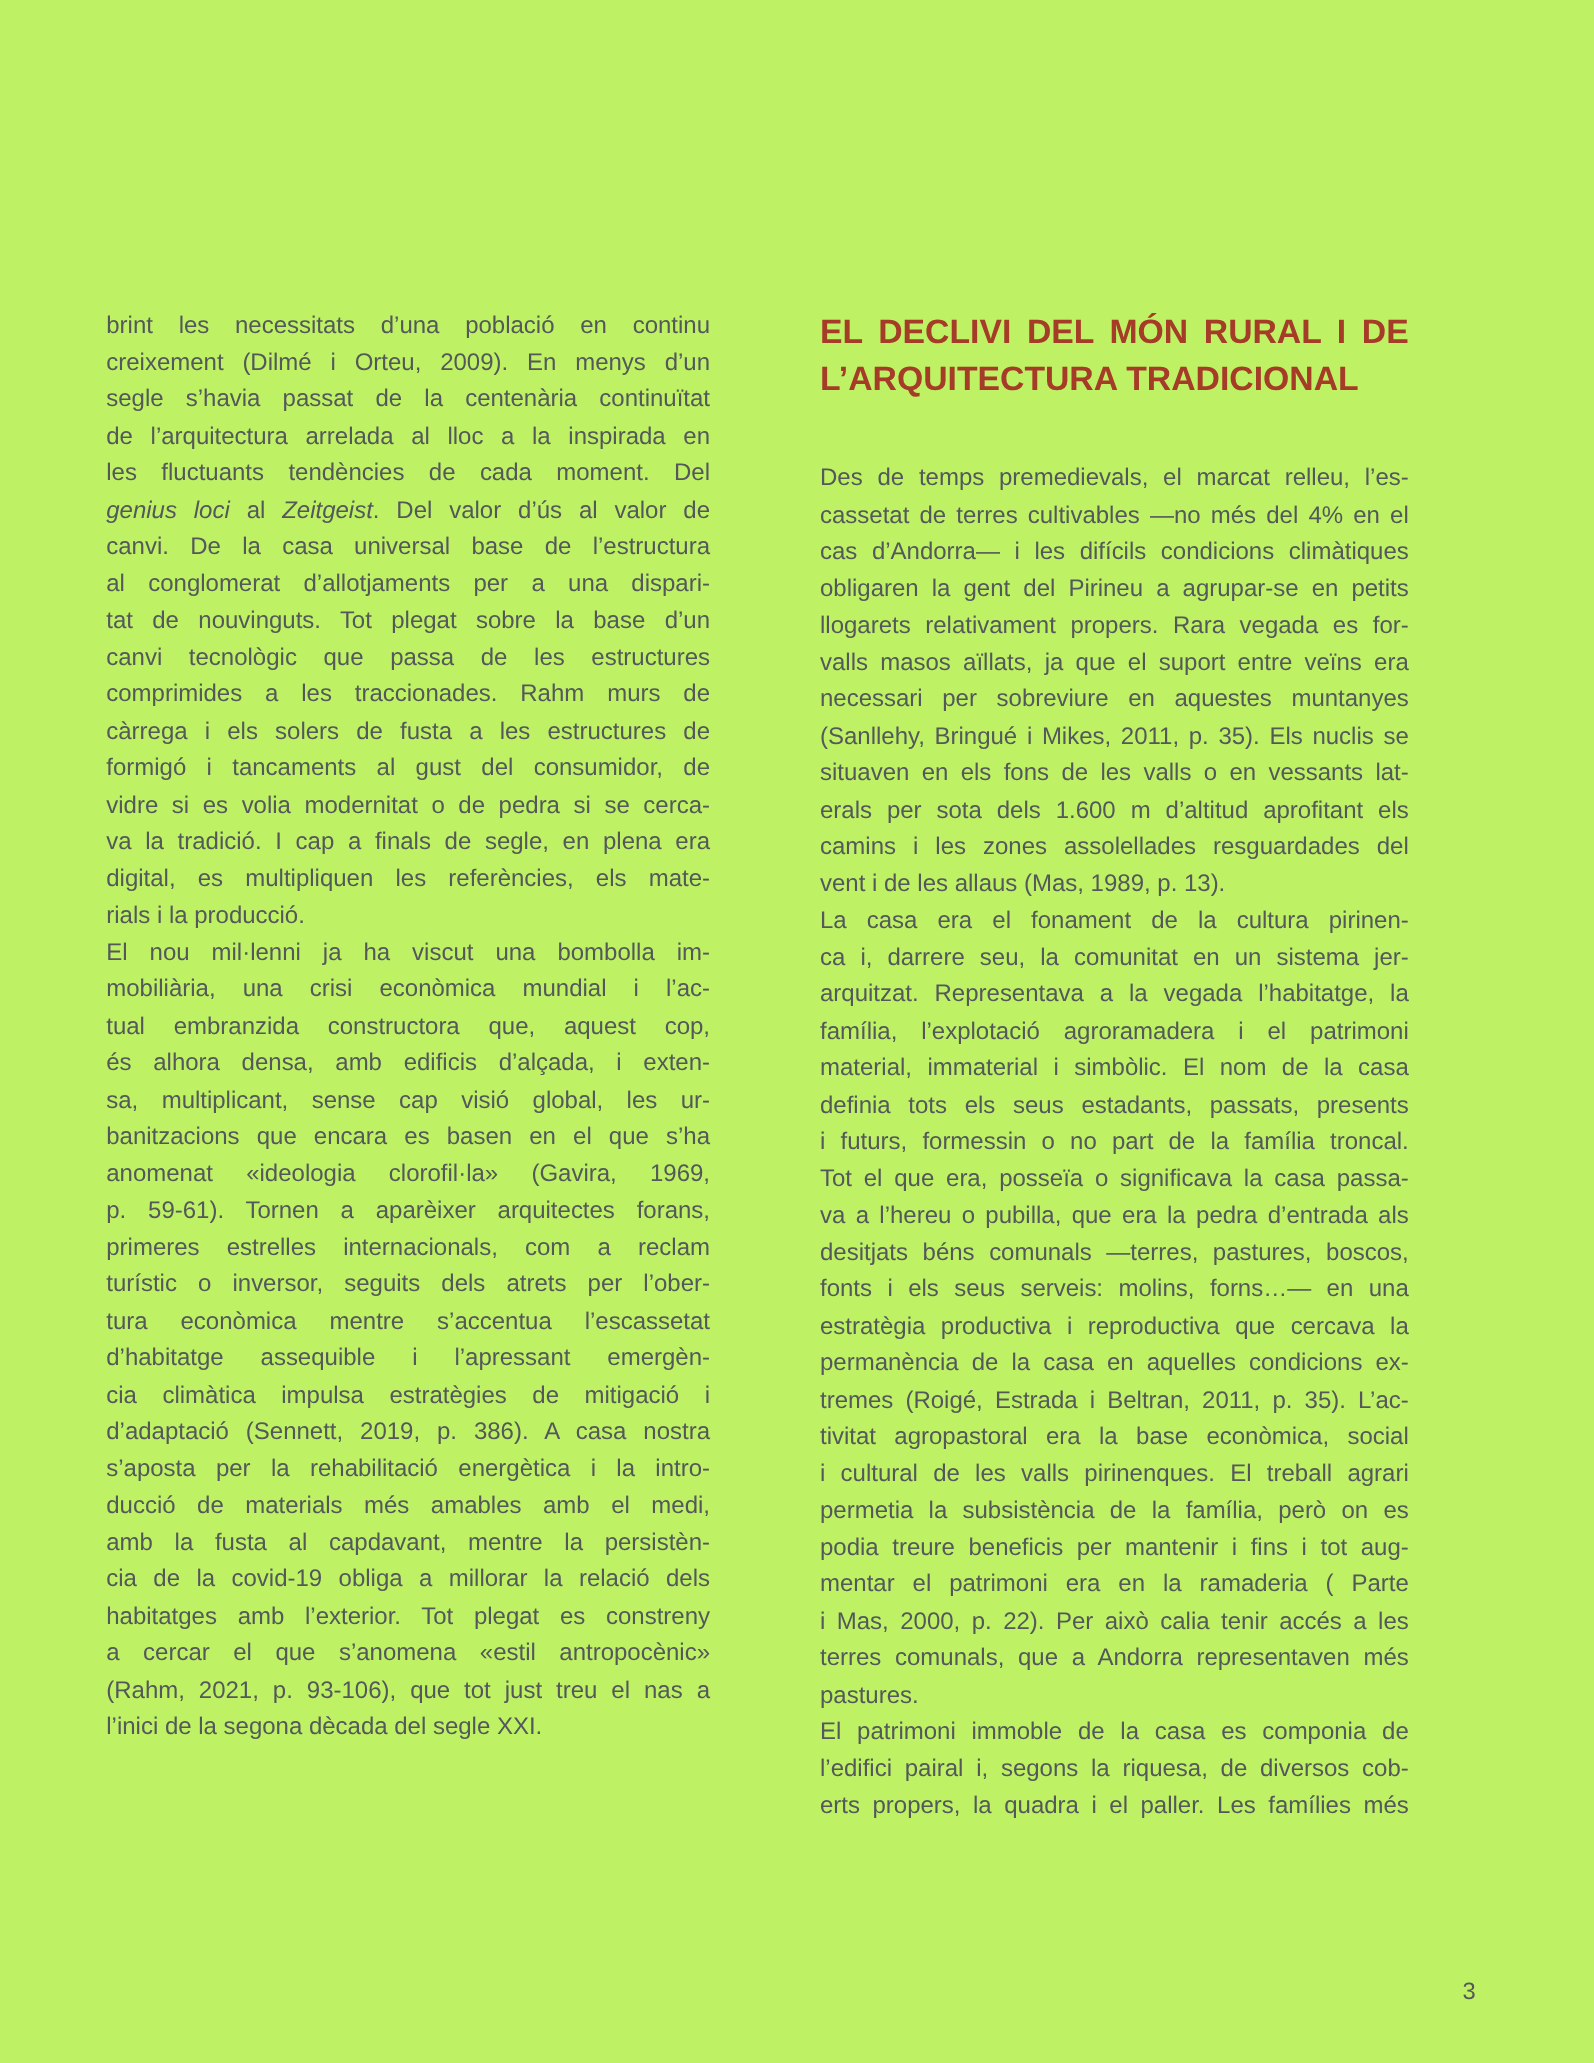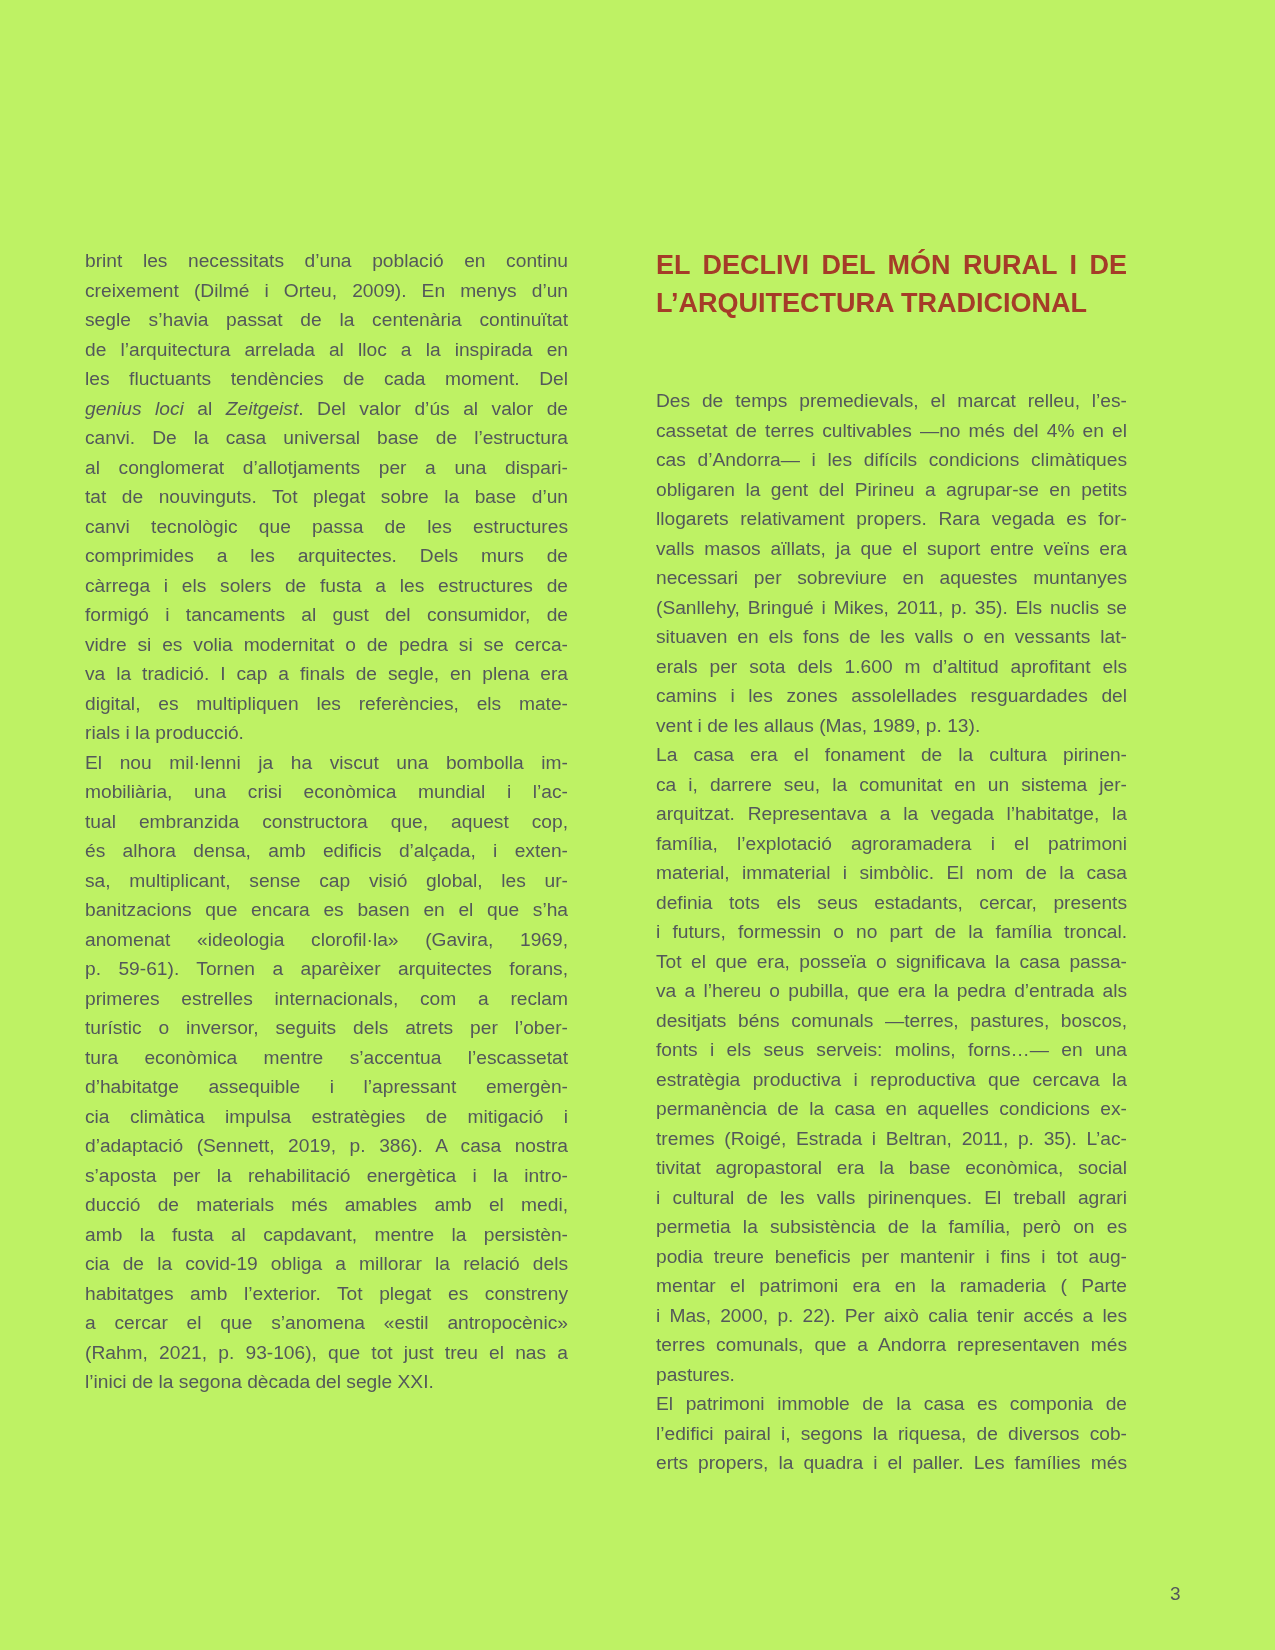--- a/index.html
+++ b/index.html
@@ -14,21 +14,21 @@
   .col { position: absolute; top: 246px; }
   .col-left  { left: 85px;  width: 483px; }
   .col-right { left: 656px; width: 471px; }
   .body-text .line {
     font-size: 19.2px;
     line-height: 29.5px;
     text-align: justify;
     text-align-last: justify;
   }
   .body-text .line.last { text-align-last: left; }
-  .heading { margin-bottom: 64px; }
+  .heading { margin-bottom: 46px; }
   .heading .line {
     font-size: 27px;
     font-weight: bold;
     line-height: 38px;
     text-align: justify;
     text-align-last: justify;
   }
   .heading .line.last { text-align-last: left; }
   .line i { font-style: italic; }
   .page-number {
@@ -48,21 +48,21 @@
       <div class="line"><span>brint les necessitats d’una població en continu</span></div>
       <div class="line"><span>creixement (Dilmé i Orteu, 2009). En menys d’un</span></div>
       <div class="line"><span>segle s’havia passat de la centenària continuïtat</span></div>
       <div class="line"><span>de l’arquitectura arrelada al lloc a la inspirada en</span></div>
       <div class="line"><span>les fluctuants tendències de cada moment. Del</span></div>
       <div class="line"><i>genius loci</i><span> al </span><i>Zeitgeist</i><span>. Del valor d’ús al valor de</span></div>
       <div class="line"><span>canvi. De la casa universal base de l’estructura</span></div>
       <div class="line"><span>al conglomerat d’allotjaments per a una dispari-</span></div>
       <div class="line"><span>tat de nouvinguts. Tot plegat sobre la base d’un</span></div>
       <div class="line"><span>canvi tecnològic que passa de les estructures</span></div>
-      <div class="line"><span>comprimides a les arquitectes. Dels murs de</span></div>
+      <div class="line"><span>comprimides a les traccionades. Rahm murs de</span></div>
       <div class="line"><span>càrrega i els solers de fusta a les estructures de</span></div>
       <div class="line"><span>formigó i tancaments al gust del consumidor, de</span></div>
       <div class="line"><span>vidre si es volia modernitat o de pedra si se cerca-</span></div>
       <div class="line"><span>va la tradició. I cap a finals de segle, en plena era</span></div>
       <div class="line"><span>digital, es multipliquen les referències, els mate-</span></div>
       <div class="line last"><span>rials i la producció.</span></div>
       <div class="line"><span>El nou mil·lenni ja ha viscut una bombolla im-</span></div>
       <div class="line"><span>mobiliària, una crisi econòmica mundial i l’ac-</span></div>
       <div class="line"><span>tual embranzida constructora que, aquest cop,</span></div>
       <div class="line"><span>és alhora densa, amb edificis d’alçada, i exten-</span></div>
@@ -102,21 +102,21 @@
         <div class="line"><span>(Sanllehy, Bringué i Mikes, 2011, p. 35). Els nuclis se</span></div>
         <div class="line"><span>situaven en els fons de les valls o en vessants lat-</span></div>
         <div class="line"><span>erals per sota dels 1.600 m d’altitud aprofitant els</span></div>
         <div class="line"><span>camins i les zones assolellades resguardades del</span></div>
         <div class="line last"><span>vent i de les allaus (Mas, 1989, p. 13).</span></div>
         <div class="line"><span>La casa era el fonament de la cultura pirinen-</span></div>
         <div class="line"><span>ca i, darrere seu, la comunitat en un sistema jer-</span></div>
         <div class="line"><span>arquitzat. Representava a la vegada l’habitatge, la</span></div>
         <div class="line"><span>família, l’explotació agroramadera i el patrimoni</span></div>
         <div class="line"><span>material, immaterial i simbòlic. El nom de la casa</span></div>
-        <div class="line"><span>definia tots els seus estadants, cercar, presents</span></div>
+        <div class="line"><span>definia tots els seus estadants, passats, presents</span></div>
         <div class="line"><span>i futurs, formessin o no part de la família troncal.</span></div>
         <div class="line"><span>Tot el que era, posseïa o significava la casa passa-</span></div>
         <div class="line"><span>va a l’hereu o pubilla, que era la pedra d’entrada als</span></div>
         <div class="line"><span>desitjats béns comunals —terres, pastures, boscos,</span></div>
         <div class="line"><span>fonts i els seus serveis: molins, forns…— en una</span></div>
         <div class="line"><span>estratègia productiva i reproductiva que cercava la</span></div>
         <div class="line"><span>permanència de la casa en aquelles condicions ex-</span></div>
         <div class="line"><span>tremes (Roigé, Estrada i Beltran, 2011, p. 35). L’ac-</span></div>
         <div class="line"><span>tivitat agropastoral era la base econòmica, social</span></div>
         <div class="line"><span>i cultural de les valls pirinenques. El treball agrari</span></div>

